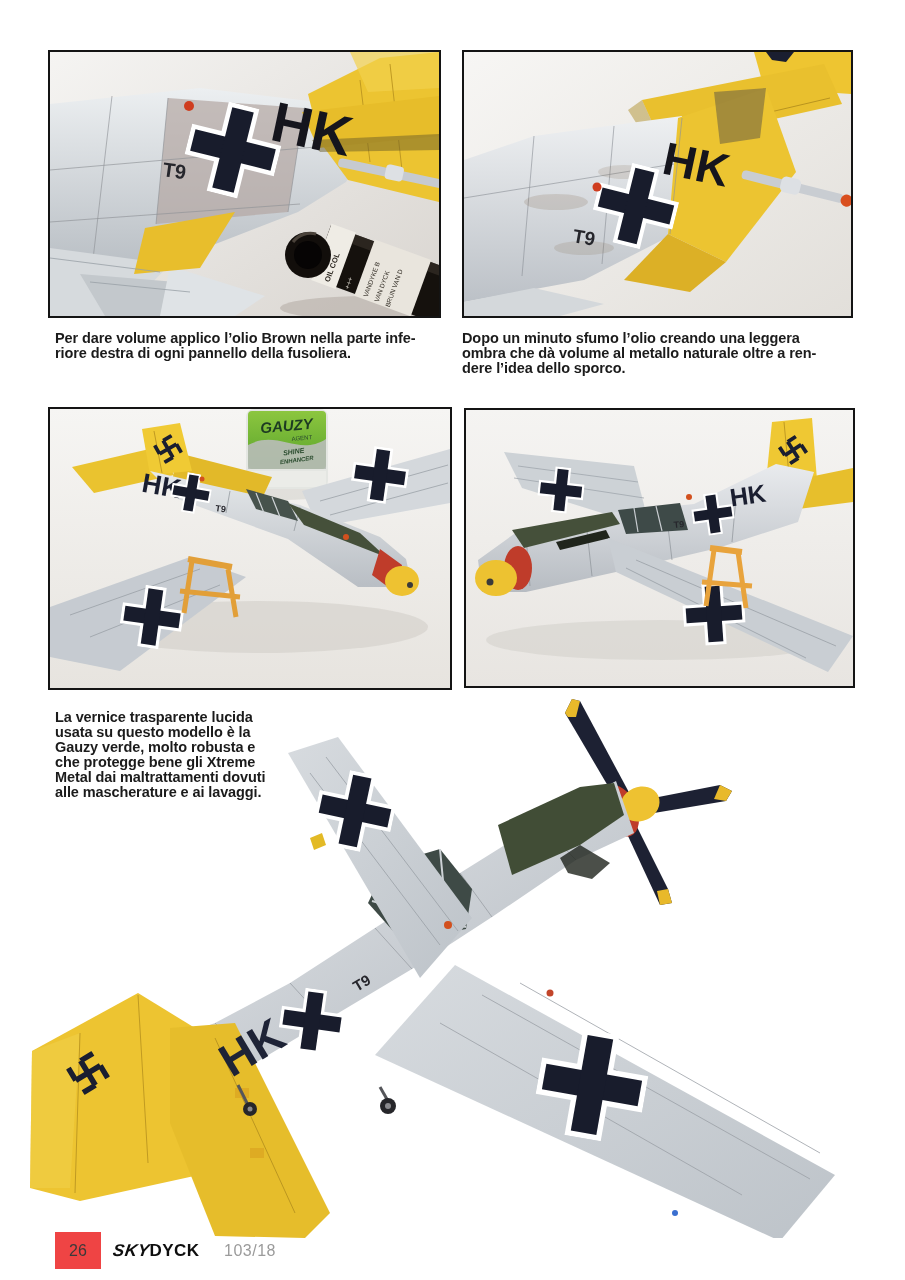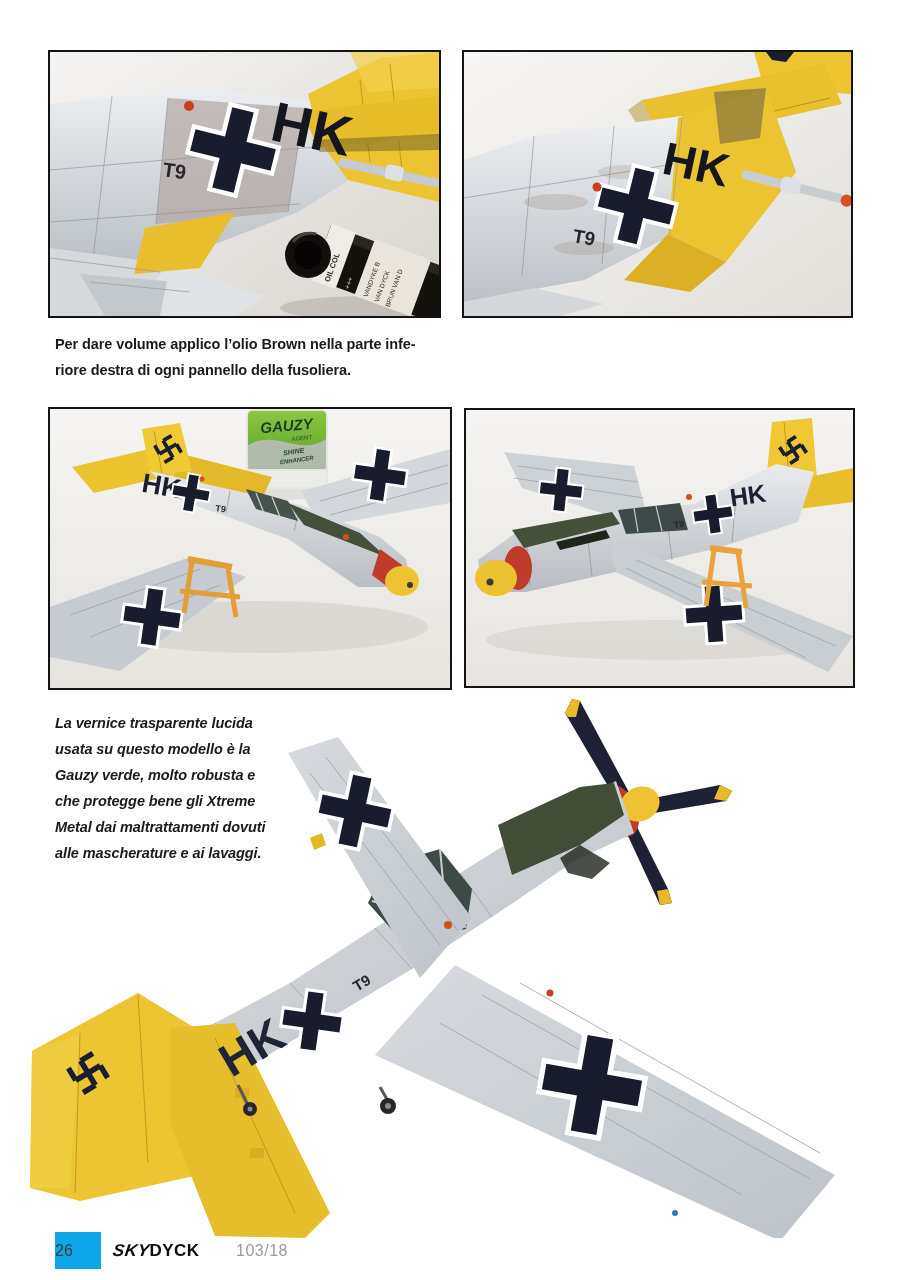--- a/index.html
+++ b/index.html
@@ -7,34 +7,34 @@
     position:relative;width:905px;height:1280px;background:#ffffff;
     font-family:"Liberation Sans","DejaVu Sans",sans-serif;overflow:hidden;
   }
   .photo{
     position:absolute;border:2px solid #141414;background:#eceae7;
     box-sizing:border-box;z-index:1;
   }
   .photo svg{display:block;}
   .caption{
     position:absolute;z-index:3;color:#1b1b1b;font-weight:700;
-    font-size:14.5px;line-height:26px;letter-spacing:-0.1px;
+    font-size:14.5px;line-height:15px;letter-spacing:-0.1px;
     white-space:pre-line;
   }
   .caption.right{text-align:right;}
   .bigphoto{position:absolute;left:20px;top:693px;z-index:0;}
   .footer{position:absolute;left:0;top:1230px;width:905px;height:42px;z-index:4;}
   .pagenum{
-    position:absolute;left:55px;top:2px;width:46px;height:37px;background:#0ea5e9;
-    color:#3a3a3a;font-size:16px;font-weight:400;line-height:37px;
+    position:absolute;left:55px;top:2px;width:46px;height:37px;background:#ef4444;
+    color:#3a3a3a;font-size:16px;font-weight:400;text-align:center;line-height:37px;
   }
   .logo{position:absolute;left:113px;top:11px;color:#0e0e0e;font-size:17px;white-space:nowrap;}
   .logo .sky{font-style:italic;font-weight:700;letter-spacing:0.5px;display:inline-block;transform:skewX(-8deg);}
   .logo .model{font-weight:700;letter-spacing:0.5px;}
-  .issue{position:absolute;left:236px;top:12px;color:#9b9b9b;font-size:16px;letter-spacing:0.5px;}
+  .issue{position:absolute;left:224px;top:12px;color:#9b9b9b;font-size:16px;letter-spacing:0.5px;}
   text{font-family:"Liberation Sans","DejaVu Sans",sans-serif;}
 </style>
 </head>
 <body>
 
 <div class="page">
 
   <svg width="0" height="0" style="position:absolute" aria-hidden="true">
     <defs>
       <symbol id="bk" viewBox="-50 -50 100 100">
@@ -154,20 +154,23 @@
       <g transform="rotate(14 280 122)">
         <rect x="278" y="118" width="104" height="9" rx="4" fill="#c9cdd2"></rect>
         <rect x="318" y="114" width="20" height="16" rx="5" fill="#dde0e4"></rect>
         <circle cx="386" cy="123" r="6" fill="#d94f1e"></circle>
       </g>
     </svg>
   </div>
 
   <div class="caption" style="left:55px;top:331px;width:400px;">Per dare volume applico l’olio Brown nella parte infe-
 riore destra di ogni pannello della fusoliera.</div>
+  <div class="caption" style="left:462px;top:331px;width:400px;">Dopo un minuto sfumo l’olio creando una leggera
+ombra che dà volume al metallo naturale oltre a ren-
+dere l’idea dello sporco.</div>
 
   <div class="photo" style="left:48px;top:407px;width:404px;height:283px;">
     <svg viewBox="0 0 400 279" width="400" height="279">
       <defs>
         <linearGradient id="p3bg" x1="0" y1="0" x2="0" y2="1">
           <stop offset="0" stop-color="#f6f5f3"></stop>
             <stop offset="1" stop-color="#e7e4df"></stop>
         </linearGradient>
         <linearGradient id="p3grn" x1="0" y1="0" x2="0" y2="1">
           <stop offset="0" stop-color="#8cc63f"></stop>
@@ -299,21 +302,21 @@
       <g transform="translate(248,204) rotate(-4)">
         <use href="#bk" x="-31" y="-31" width="62" height="62"></use>
       </g>
       <g stroke="#e8a33c" stroke-width="5" fill="none">
         <path d="M248,140 L240,196 M272,142 L280,198 M236,172 L286,176"></path>
         <path d="M244,138 L276,142" stroke-width="6"></path>
       </g>
     </svg>
   </div>
 
-  <div class="caption" style="left:55px;top:710px;width:270px;font-style:italic;">La vernice trasparente lucida
+  <div class="caption" style="left:55px;top:710px;width:270px;">La vernice trasparente lucida
 usata su questo modello è la
 Gauzy verde, molto robusta e
 che protegge bene gli Xtreme
 Metal dai maltrattamenti dovuti
 alle mascherature e ai lavaggi.</div>
 
   <div class="bigphoto">
     <svg viewBox="0 0 865 545" width="865" height="545">
       <defs>
         <linearGradient id="bgsil" x1="0" y1="0" x2="1" y2="1">

